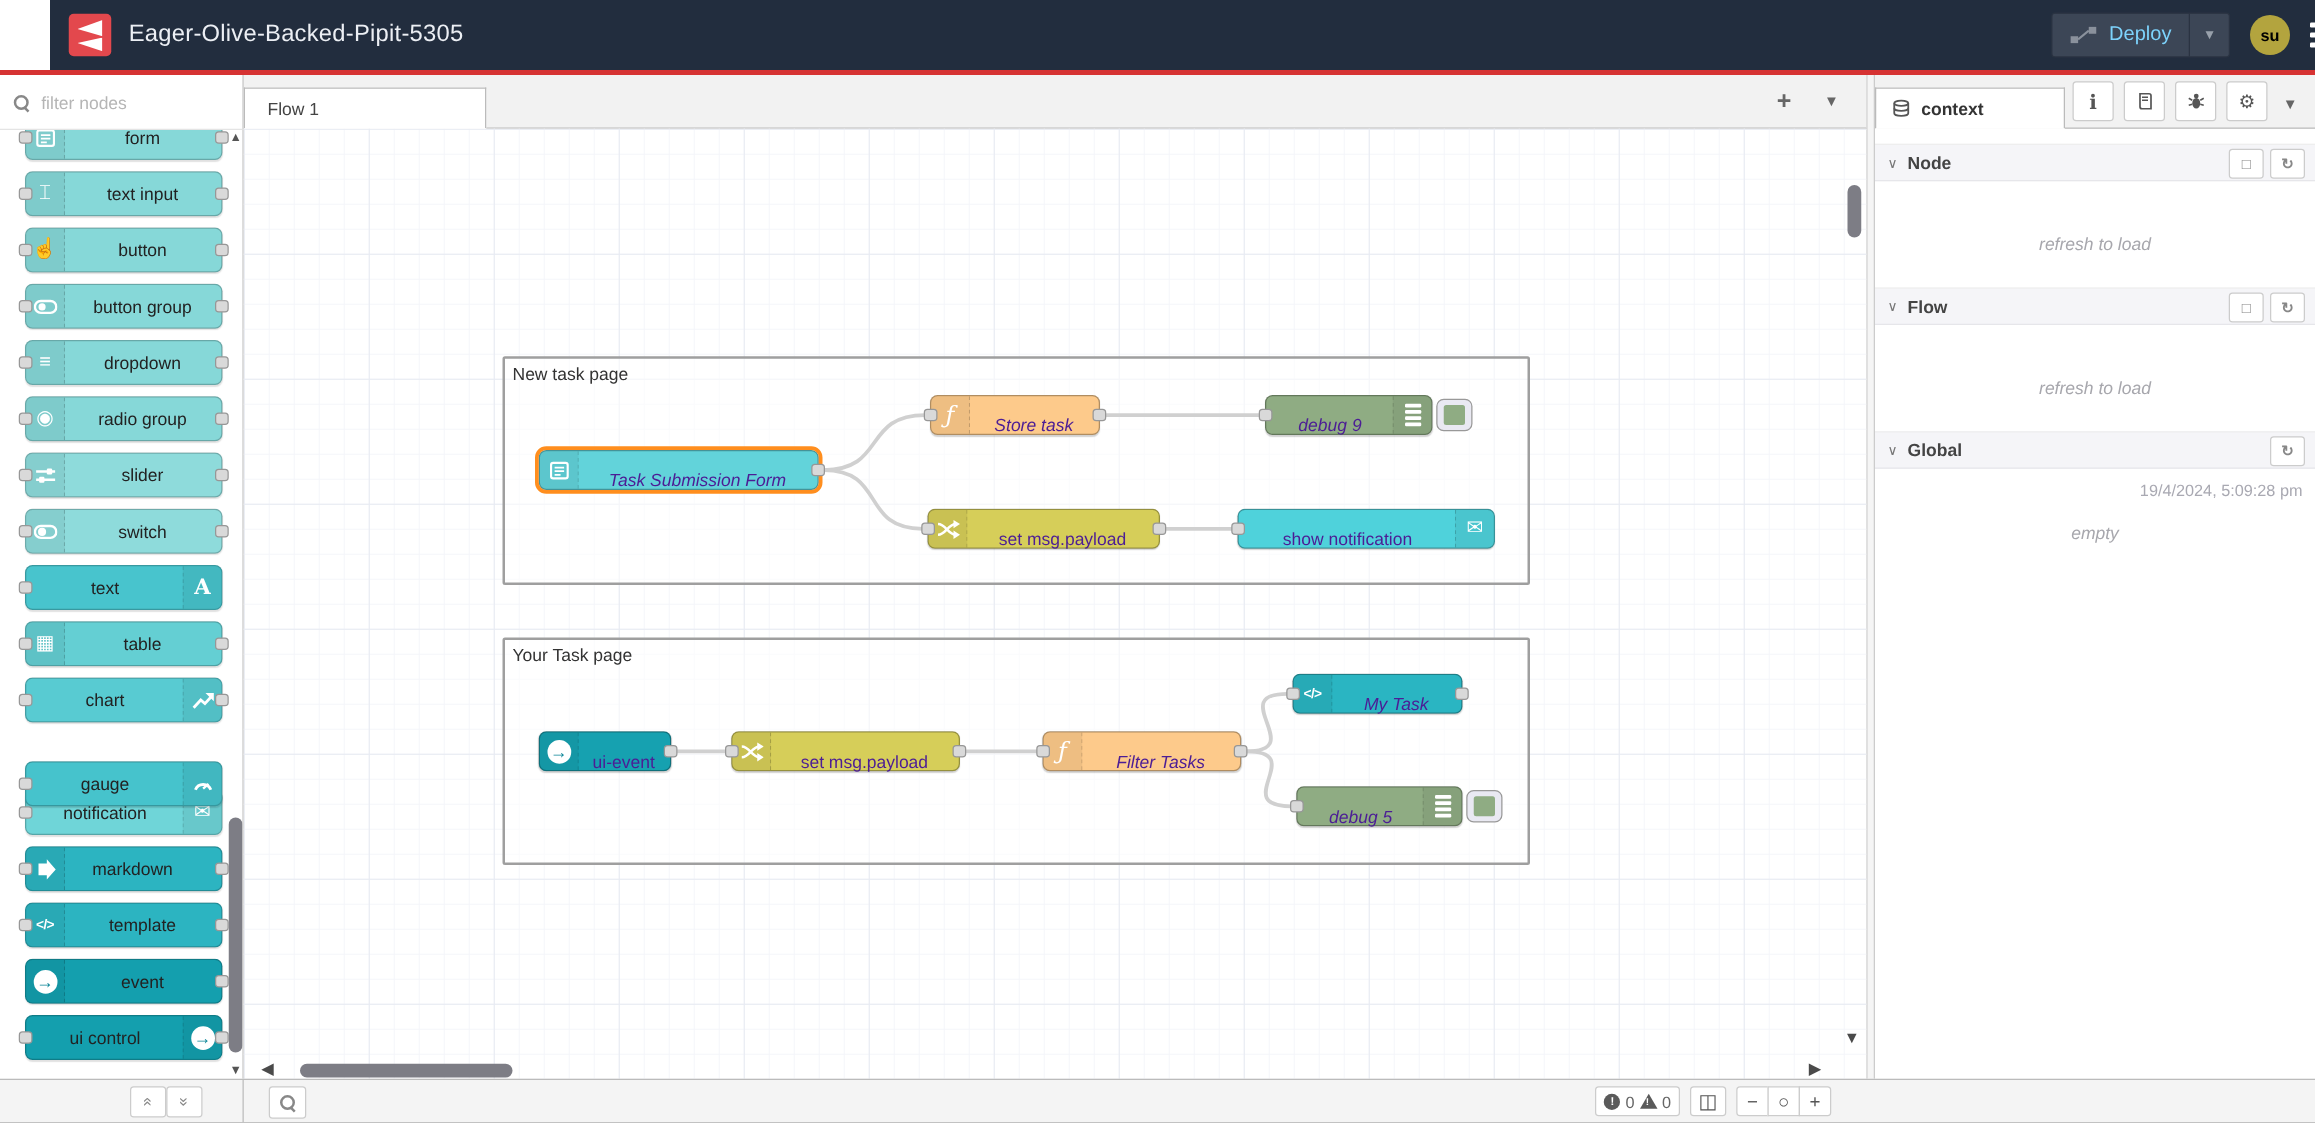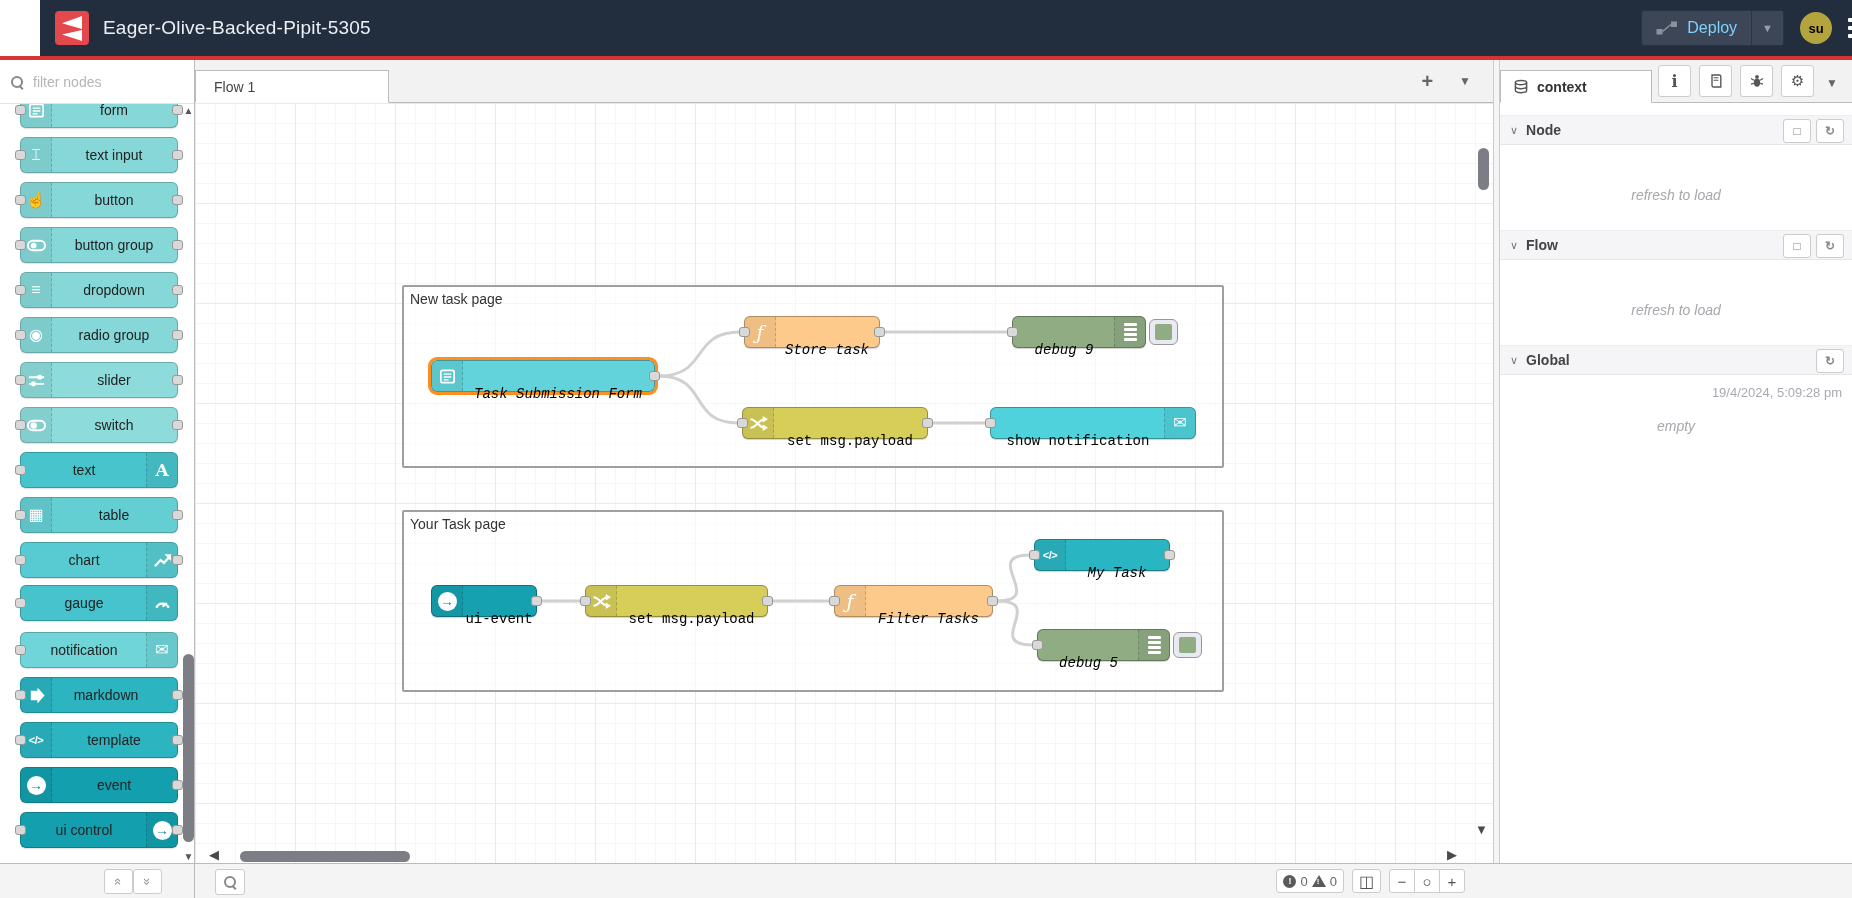--- a/index.html
+++ b/index.html
@@ -72,22 +72,22 @@
       linear-gradient(90deg,#e7eaf2 1px,transparent 1px),
       linear-gradient(#f4f5fa 1px,transparent 1px),
       linear-gradient(90deg,#f4f5fa 1px,transparent 1px);
     background-size:100px 100px,100px 100px,20px 20px,20px 20px;}
   .group{position:absolute;background:rgba(255,255,255,.55);border:2px solid #9f9f9f;border-radius:2px;box-sizing:border-box;}
   .group-label{position:absolute;left:6px;top:4px;font-size:14px;color:#333;white-space:nowrap;}
   #wires{position:absolute;left:0;top:0;width:100%;height:100%;}
   #wires path{stroke:#979797;stroke-width:3;fill:none;}
   .cnode{position:absolute;height:32px;border:1px solid rgba(0,0,0,.3);border-radius:6px;
       box-shadow:0 1px 1px rgba(0,0,0,.18);box-sizing:border-box;cursor:move;}
-  .cnode .clabel{position:absolute;top:18px;height:100%;display:flex;align-items:center;justify-content:center;
-      font-size:14px;color:#000000;white-space:nowrap;font-family:Liberation Mono, monospace;}
+  .cnode .clabel{position:absolute;top:8px;height:100%;display:flex;align-items:center;justify-content:center;
+      font-size:14px;color:#4c1d95;white-space:nowrap;}
   .cnode.italic .clabel{font-style:italic;}
   .cnode.sel{outline:3px solid #ff8e1e;outline-offset:0px;}
   .node-button{position:absolute;right:-33px;top:50%;transform:translateY(-50%);width:29px;height:26px;
       background:#e9e9f2;border:1px solid #999;border-radius:6px;box-sizing:border-box;
       display:flex;align-items:center;justify-content:center;cursor:pointer;}
   .node-button .inner{width:17px;height:16px;border-radius:2px;}
   .dbg-bars{display:flex;flex-direction:column;gap:2.5px;}
   .dbg-bars i{display:block;width:13px;height:2.5px;background:#fff;border-radius:1px;}
   
   .scroll-tri{position:absolute;color:#4a4a4a;font-size:13px;z-index:5;line-height:1;}
@@ -216,21 +216,21 @@
             <span class="port pl"></span>
             <span class="port pr"></span>
           </div>
           <div class="pnode" style="left: 20px; width: 158px; top: 528px; background: rgb(111, 213, 216);">
             <div class="istrip right">
               <span class="glyph">✉</span>
             </div>
             <span class="plabel" style="left: 0px; right: 30px;">notification</span>
             <span class="port pl"></span>
           </div>
-          <div class="pnode" style="left: 20px; width: 158px; top: 481px; background: rgb(70, 195, 204); text-decoration: underline;">
+          <div class="pnode" style="left: 20px; width: 158px; top: 505px; background: rgb(70, 195, 204); text-decoration: underline;">
             <div class="istrip right">
               <svg width="19" height="19" viewBox="0 0 20 20">
                 <path d="M3.5 14.5 A 7 7 0 0 1 16.5 14.5" stroke="#fff" stroke-width="2.4" fill="none"></path>
                 <path d="M10 13.5 L14.5 9.5" stroke="#fff" stroke-width="2"></path>
               </svg>
             </div>
             <span class="plabel" style="left: 0px; right: 30px;">gauge</span>
             <span class="port pl"></span>
           </div>
           <div class="pnode" style="left: 20px; width: 158px; top: 438px; background: rgb(88, 203, 210);">

